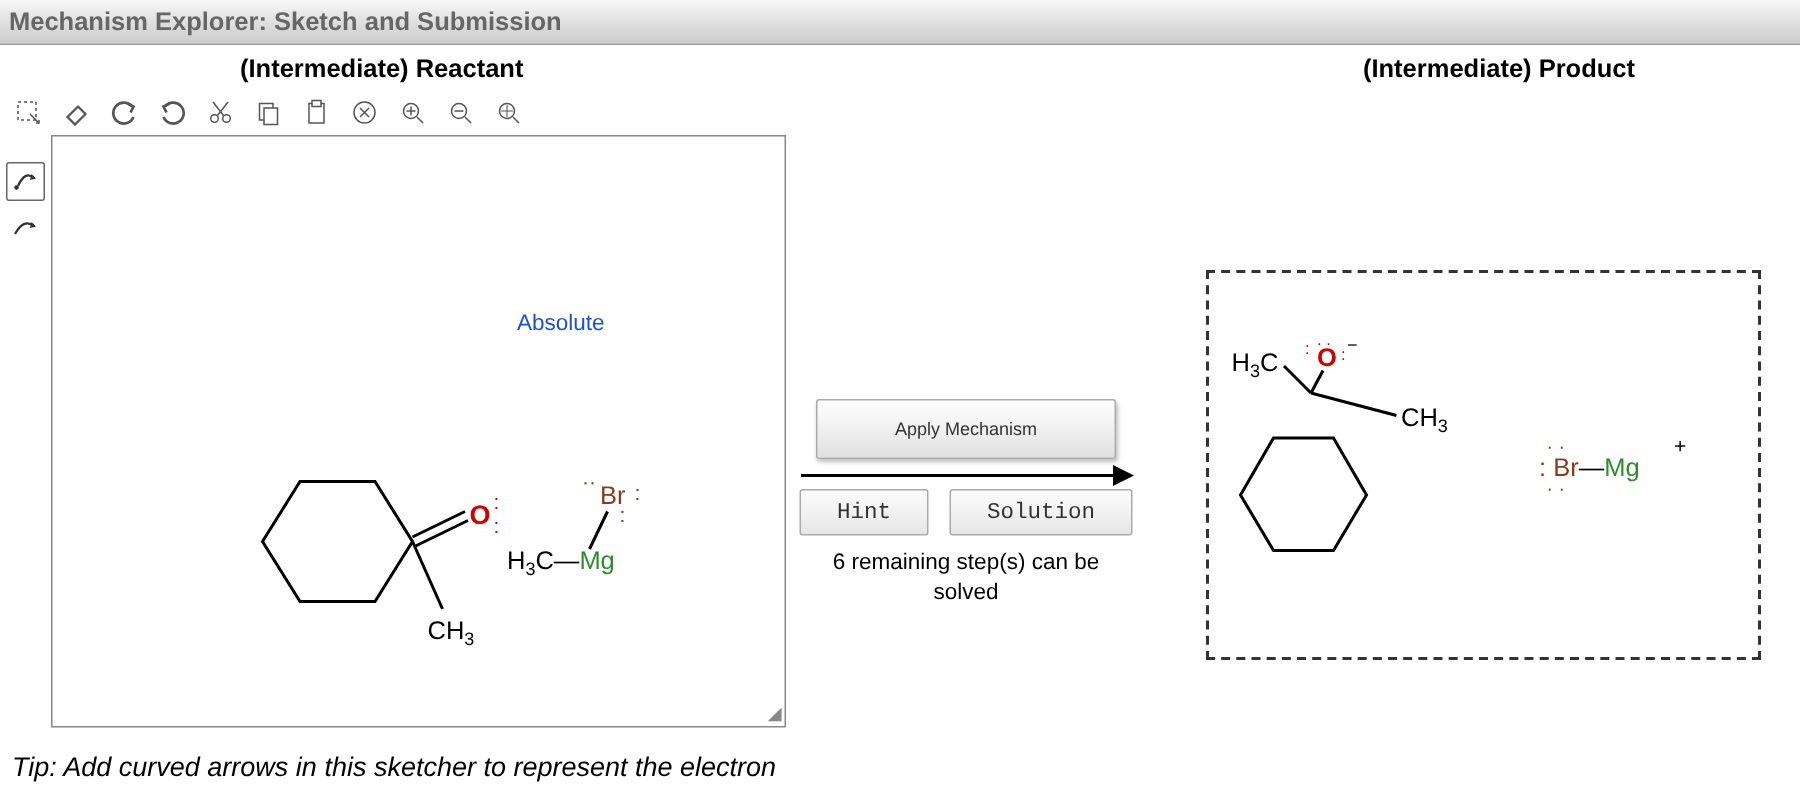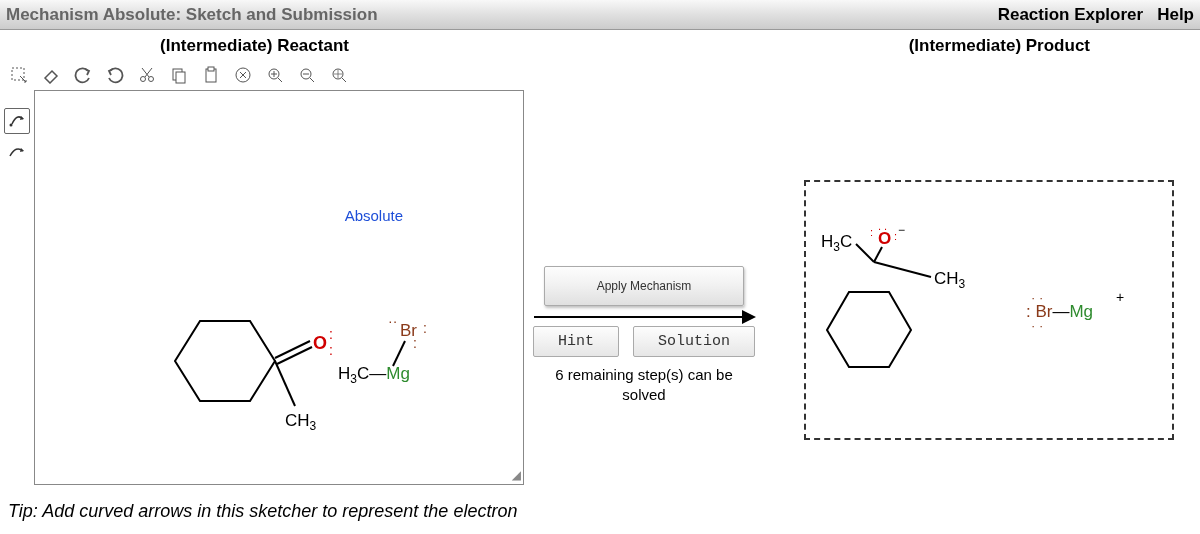--- a/index.html
+++ b/index.html
@@ -164,25 +164,21 @@
     font-style: italic;
     font-size: 18px;
     color: #000;
   }
   svg text { user-select: none; }
 </style>
 </head>
 <body>
 
 <div class="titlebar">
-  <span>Mechanism Absolute: Sketch and Submission</span>
-  <div class="right-links">
-    <span>Reaction Explorer</span>
-    <span>Help</span>
-  </div>
+  <span>Mechanism Explorer: Sketch and Submission</span>
 </div>
 
 <div class="section-labels">
   <span>(Intermediate) Reactant</span>
   <span>(Intermediate) Product</span>
 </div>
 
 <div class="toolbar">
   <span class="tool">
     <svg width="18" height="18">

